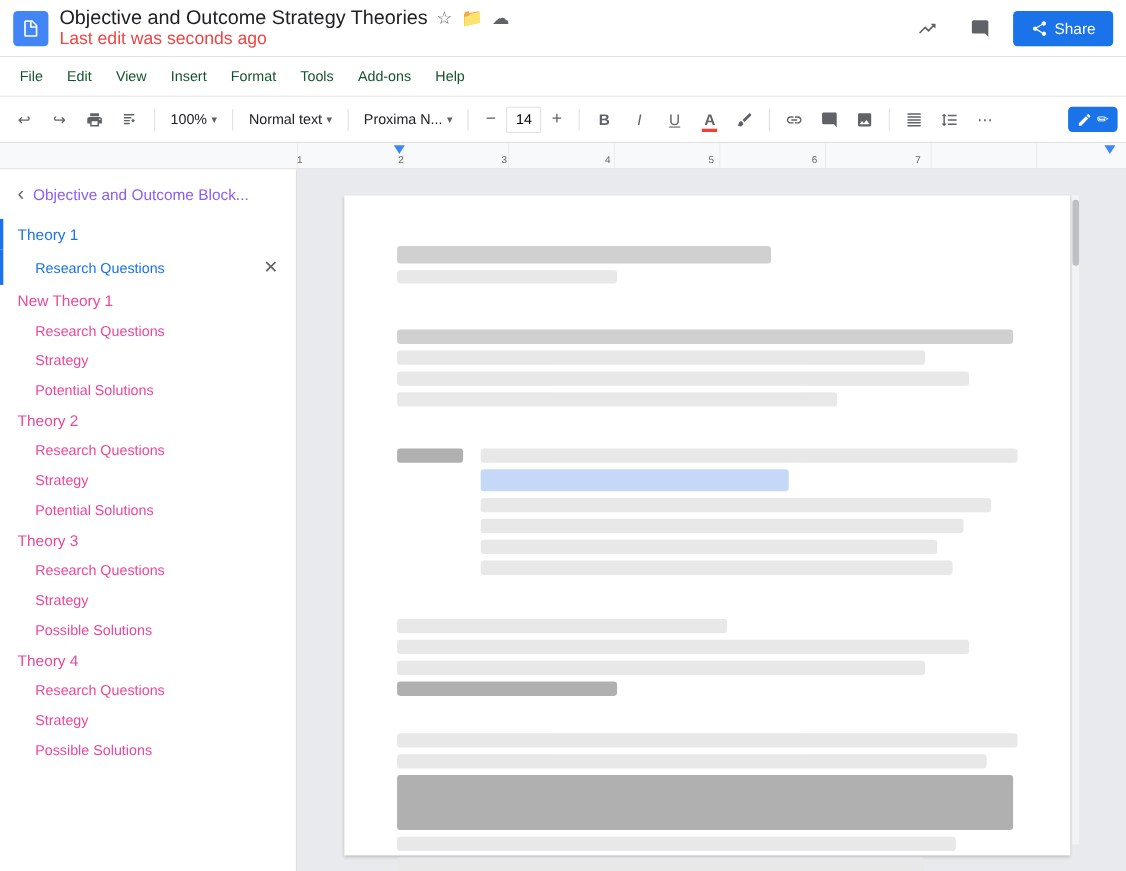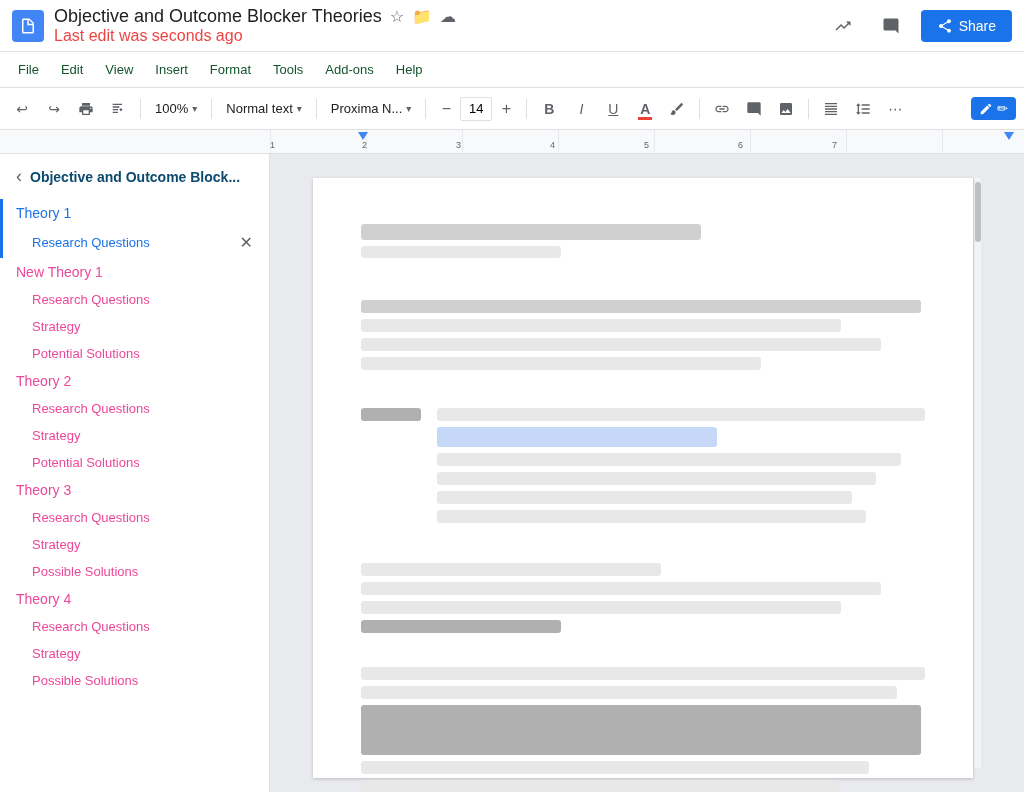--- a/index.html
+++ b/index.html
@@ -136,21 +136,21 @@
       overflow-y: auto;
       flex-shrink: 0;
     }
     .sidebar-header {
       display: flex; align-items: center;
       padding: 12px 16px;
       gap: 8px;
     }
     .back-btn { color: #5f6368; cursor: pointer; font-size: 18px; }
     .sidebar-doc-title {
-      font-size: 14px; color: #0c4a6e; font-weight: 700;
+      font-size: 14px; color: #8b5cf6; font-weight: 400;
       overflow: hidden; text-overflow: ellipsis; white-space: nowrap;
     }
     .sidebar-nav { padding: 0 0 16px 0; }
     .nav-item {
       padding: 6px 16px;
       font-size: 14px; color: #ec4899;
       cursor: pointer; display: flex; align-items: center; justify-content: space-between;
     }
     .nav-item.active { color: #1a73e8; border-left: 3px solid #1a73e8; padding-left: 13px; }
     .nav-item.sub { padding-left: 32px; font-size: 13px; }
@@ -201,21 +201,21 @@
 <body>
 
 <div class="top-bar">
   <div class="doc-icon">
     <svg viewBox="0 0 24 24" fill="white">
       <path d="M14 2H6c-1.1 0-2 .9-2 2v16c0 1.1.9 2 2 2h12c1.1 0 2-.9 2-2V8l-6-6zm-1 1.5L18.5 9H13V3.5zM6 20V4h5v7h7v9H6z"></path>
     </svg>
   </div>
   <div class="title-area">
     <div style="display:flex; align-items:center; gap:8px;">
-      <span class="doc-title">Objective and Outcome Blocker Theories</span>
+      <span class="doc-title">Objective and Outcome Strategy Theories</span>
       <span class="title-icon">☆</span>
       <span class="title-icon">📁</span>
       <span class="title-icon">☁</span>
     </div>
     <a class="last-edit">Last edit was seconds ago</a>
   </div>
   <div class="header-right">
     <div class="header-icon-btn">
       <svg width="18" height="18" viewBox="0 0 24 24" fill="#5f6368">
           <path d="M16 6l2.29 2.29-4.88 4.88-4-4L2 16.59 3.41 18l6-6 4 4 6.3-6.29L22 12V6z"></path>

